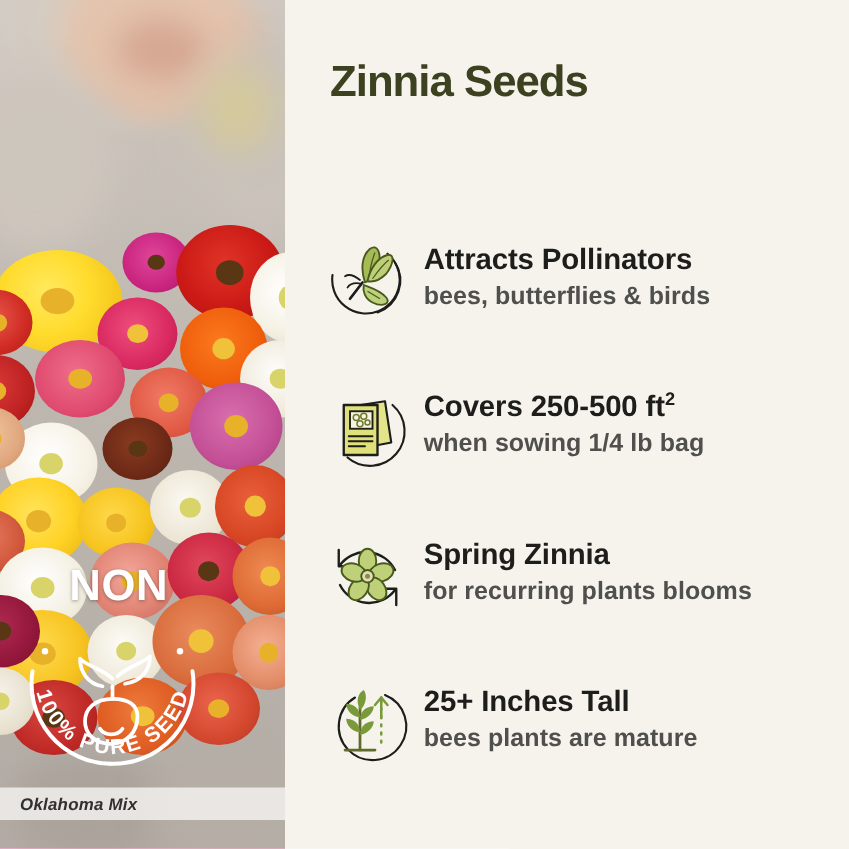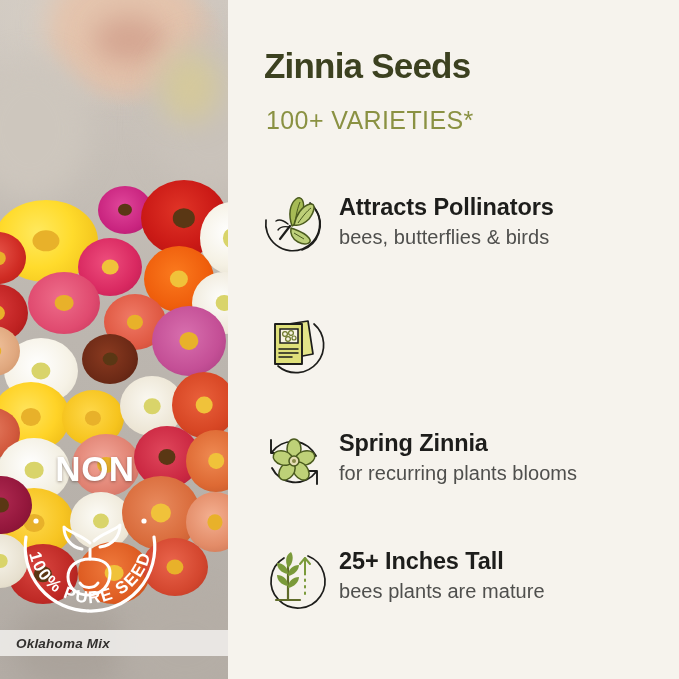--- a/index.html
+++ b/index.html
@@ -184,21 +184,21 @@
     line-height: 1.18;
     white-space: nowrap;
   }
   .feature-head sup {
     font-size: 0.62em;
     vertical-align: super;
     font-weight: 700;
   }
   .feature-sub {
     font-size: 20px;
-    font-weight: 400;
+    font-weight: 700;
     color: #4f4f4d;
     letter-spacing: 0.05px;
     margin-top: 3px;
     line-height: 1.2;
     white-space: nowrap;
   }
 </style>
 </head>
 <body>
 
@@ -290,21 +290,20 @@
     </div>
 
     <div class="caption-bar">
       <span class="caption-text">Oklahoma Mix</span>
     </div>
   </div>
 
   <div class="content">
 
     <div class="title">Zinnia Seeds</div>
-    <div class="subtitle">100+ VARIETIES*</div>
 
     <div class="features">
 
       <div class="feature-row">
         <div class="feature-icon">
           <svg width="72" height="72" viewBox="0 0 72 72" fill="none">
             <path d="M 8 30 A 27 27 0 1 0 52 13" stroke="#1d1d1b" stroke-width="1.7" fill="none" stroke-linecap="round"></path>
             <path d="M 58 20 A 27 27 0 0 1 44 60" stroke="#1d1d1b" stroke-width="1.7" fill="none" stroke-linecap="round"></path>
 
             <path d="M 34 36 C 30 24 32 14 38 9 C 44 5 47 12 45 22 C 43 30 39 34 34 36 Z" fill="#a6bb55" stroke="#4a5a1e" stroke-width="1.5" stroke-linejoin="round"></path>
@@ -341,20 +340,24 @@
 
             <circle cx="27" cy="26" r="2.4" fill="none" stroke="#6d7a2a" stroke-width="1.2"></circle>
             <circle cx="33" cy="25" r="2.4" fill="none" stroke="#6d7a2a" stroke-width="1.2"></circle>
             <circle cx="30" cy="31" r="2.4" fill="none" stroke="#6d7a2a" stroke-width="1.2"></circle>
             <circle cx="36" cy="30" r="2" fill="none" stroke="#6d7a2a" stroke-width="1.2"></circle>
 
             <path d="M 21 41 L 40 41" stroke="#1d1d1b" stroke-width="1.5" stroke-linecap="round"></path>
             <path d="M 21 45 L 40 45" stroke="#1d1d1b" stroke-width="1.5" stroke-linecap="round"></path>
             <path d="M 21 49 L 34 49" stroke="#1d1d1b" stroke-width="1.5" stroke-linecap="round"></path>
           </svg>
+        </div>
+        <div class="feature-text">
+          <div class="feature-head"><span>Covers 250-500 ft</span><sup>2</sup></div>
+          <div class="feature-sub">when sowing 1/4 lb bag</div>
         </div>
       </div>
 
       <div class="feature-row">
         <div class="feature-icon">
           <svg width="72" height="72" viewBox="0 0 72 72" fill="none">
 
             <path d="M 14 26 A 26 26 0 0 1 58 30" stroke="#1d1d1b" stroke-width="1.9" fill="none" stroke-linecap="round"></path>
             <path d="M 58 46 A 26 26 0 0 1 14 42" stroke="#1d1d1b" stroke-width="1.9" fill="none" stroke-linecap="round"></path>
             <path d="M 13 14 L 13 27 L 25 27" stroke="#1d1d1b" stroke-width="1.9" fill="none" stroke-linecap="round" stroke-linejoin="round"></path>

